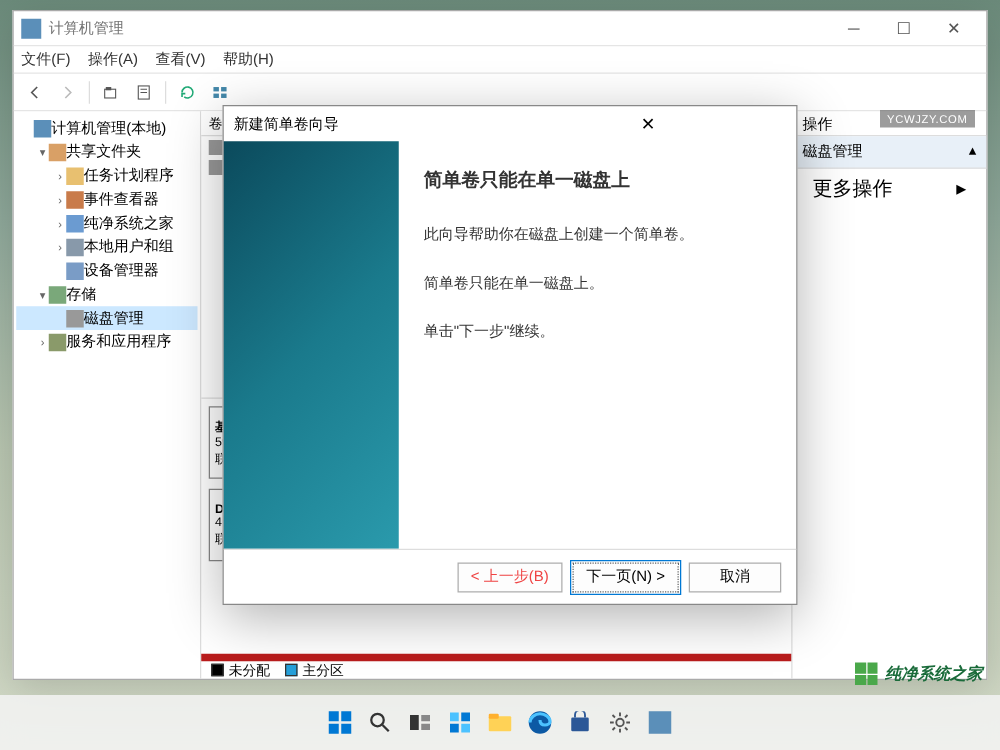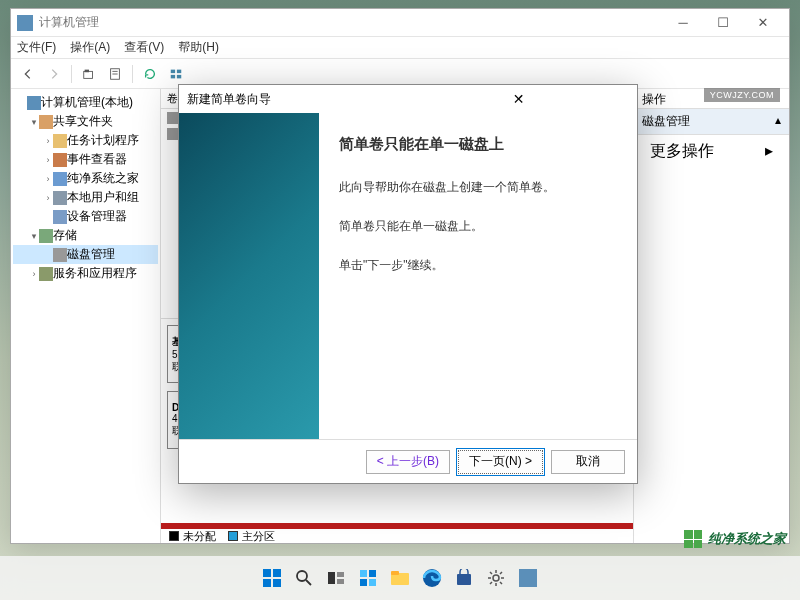--- a/index.html
+++ b/index.html
@@ -48,21 +48,21 @@
 .dlg-title span { flex:1; }
 .dlg-close { width:28px; text-align:center; font-size:14px; }
 .dlg-body { flex:1; display:flex; }
 .dlg-side { width:140px; background:linear-gradient(135deg,#0b4a5c 0%,#1a7a8c 50%,#2a9aac 100%); }
 .dlg-main { flex:1; padding:22px 20px; font-size:12px; color:#333; }
 .dlg-main h2 { font-size:15px; font-weight:600; margin-bottom:24px; }
 .dlg-main p { margin-bottom:20px; line-height:1.6; }
 .dlg-footer { height:44px; border-top:1px solid #ddd; display:flex; align-items:center; justify-content:flex-end; padding:0 12px; gap:8px; }
 .dlg-btn { min-width:74px; height:24px; font-size:12px; background:#fdfdfd; border:1px solid #adadad; padding:0 10px; }
 .dlg-btn.primary { outline:1px solid #0078d4; outline-offset:1px; border:1px dotted #666; }
-.dlg-btn:disabled { color:#6d28d9; }
+.dlg-btn:disabled { color:#ef4444; }
 
 .taskbar { position:absolute; left:0; right:0; bottom:0; height:44px; background:rgba(243,243,243,.85); backdrop-filter:blur(10px); display:flex; align-items:center; justify-content:center; gap:6px; }
 .tb-icon { width:26px; height:26px; display:flex; align-items:center; justify-content:center; border-radius:4px; }
 .watermark { position:absolute; right:14px; bottom:52px; display:flex; align-items:center; gap:6px; font-size:13px; font-weight:600; color:#1a6b3a; font-style:italic; }
 .watermark .logo { width:18px; height:18px; display:grid; grid-template-columns:1fr 1fr; grid-template-rows:1fr 1fr; gap:1px; }
 .watermark .logo div { background:#4aa84a; }
 .wm-url { position:absolute; right:20px; top:88px; background:rgba(90,90,90,.6); color:#fff; font-size:9px; padding:2px 6px; letter-spacing:.5px; }
 </style>
 </head>
 <body>

